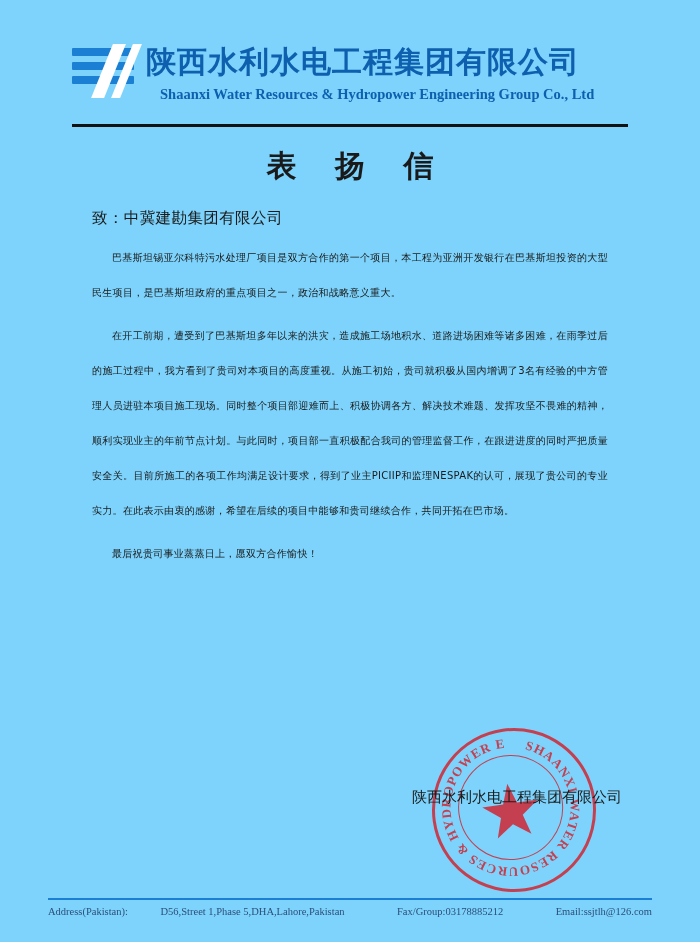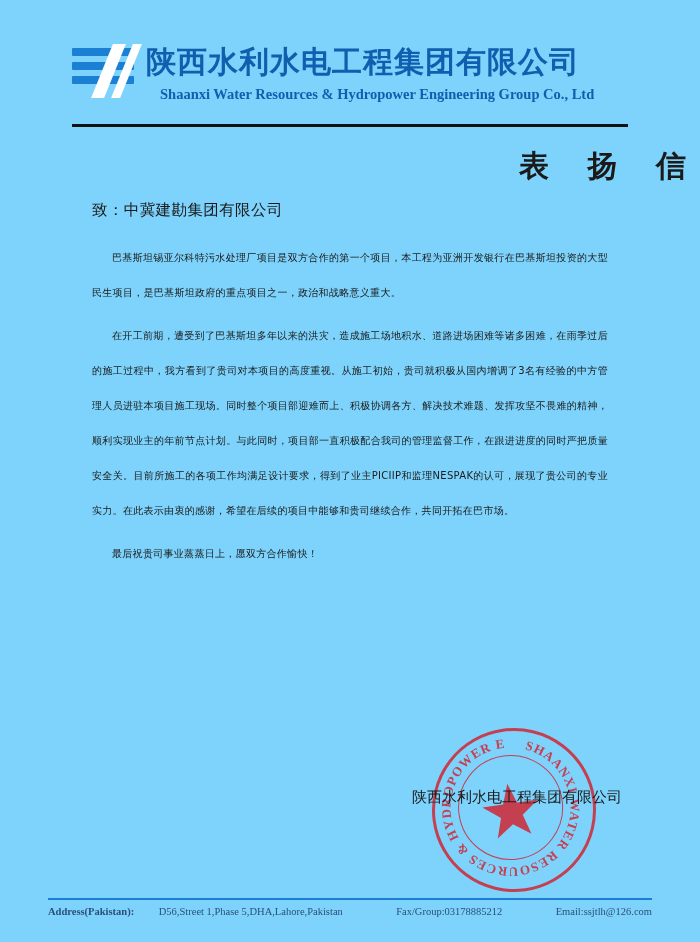--- a/index.html
+++ b/index.html
@@ -94,34 +94,34 @@
     height: 3px;
     background: #111111;
   }
 
   
   .doc-title {
     position: absolute;
     left: 0;
     top: 146px;
     width: 700px;
-    text-align: right;
+    text-align: center;
     font-family: "DejaVu Serif", serif;
     font-size: 30px;
     font-weight: bold;
     letter-spacing: 14px;
     color: #1a1a1a;
     text-indent: 14px;
   }
 
   
   .salutation {
     position: absolute;
     left: 92px;
-    top: 200px;
+    top: 208px;
     font-family: "DejaVu Sans", sans-serif;
     font-size: 15.5px;
     color: #1a1a1a;
     letter-spacing: 0.4px;
   }
   .body-text {
     position: absolute;
     left: 92px;
     top: 240px;
     width: 516px;
@@ -192,21 +192,21 @@
     font-family: "Liberation Serif", serif;
     font-size: 10.5px;
     color: #2b4f7a;
     display: flex;
     justify-content: space-between;
     align-items: baseline;
   }
   .footer .addr { white-space: nowrap; }
   .footer .fax { white-space: nowrap; }
   .footer .email { white-space: nowrap; }
-  .footer .addr-label { margin-right: 22px; font-weight: bold; }
+  .footer .addr-label { margin-right: 30px; }
 </style>
 </head>
 <body>
 
 <div class="page">
 
   <div class="letterhead">
     <div class="logo-mark">
       <div class="wave w1"></div>
       <div class="wave w2"></div>

